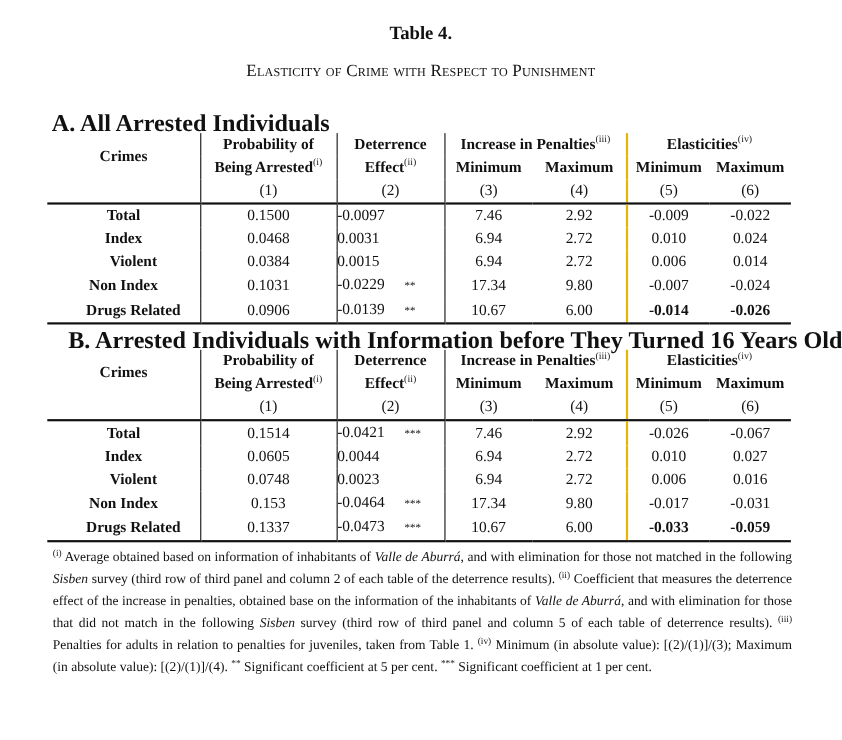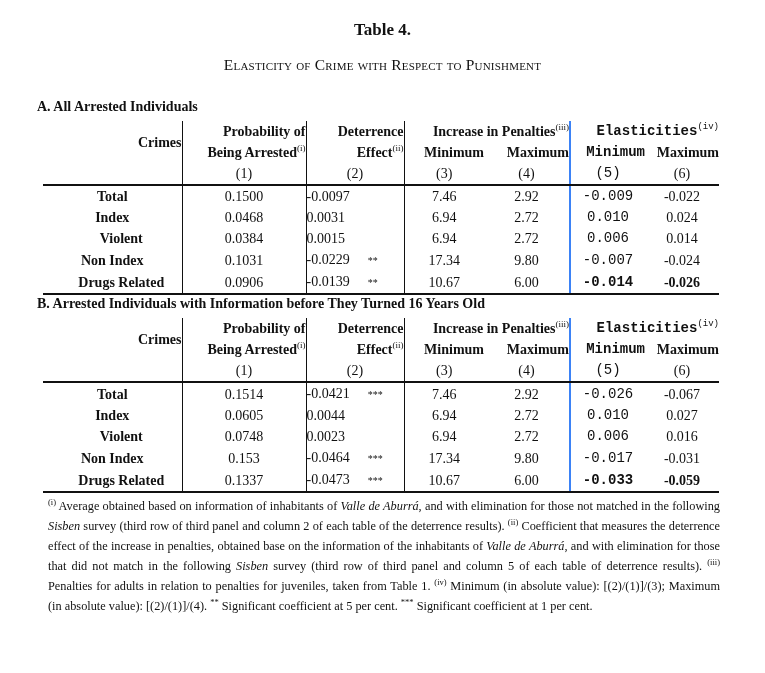--- a/index.html
+++ b/index.html
@@ -9,37 +9,37 @@
   }
   .title {
     position: absolute; top: 20px; left: 0; width: 765px; text-align: center;
     font-weight: bold; font-size: 17px;
   }
   .subtitle {
     position: absolute; top: 56px; left: 0; width: 765px; text-align: center;
     font-size: 15.5px; font-variant: small-caps; letter-spacing: 0.2px;
   }
   .panel-title {
-    position: absolute; left: 37px; font-weight: bold; font-size: 14px; white-space: nowrap;
+    position: absolute; left: 47px; font-weight: bold; font-size: 22px; white-space: nowrap;
   }
   table.t {
     position: absolute; left: 43px; width: 676px; border-collapse: collapse;
     font-size: 14px; table-layout: fixed;
   }
   table.t td, table.t th { padding: 0; height: 21px; line-height: 21px; vertical-align: middle; }
-  table.t th { font-weight: bold; text-align: right; white-space: nowrap; }
+  table.t th { font-weight: bold; text-align: center; white-space: nowrap; }
   .c-crime { width: 139px; text-align: left; font-family: Liberation Serif, serif; }
   .c1 { width: 124px; }
   .c2 { width: 98px; }
   .c3 { width: 80px; }
   .c4 { width: 86px; }
   .c5 { width: 75px; }
   .c6 { width: 74px; }
   .vl { border-left: 1.5px solid #111; }
-  .vlt { border-left: 2px solid #3b82f6; font-family: Liberation Mono, monospace; }
+  .vlt { border-left: 2px solid #eab308; }
   .hdr-bottom td, .hdr-bottom th { border-bottom: 2.5px solid #111; }
   .last td { border-bottom: 2.5px solid #111; }
   td.num { text-align: center; }
   td.crime { font-weight: bold; text-align: center; white-space: nowrap; }
   td.crime.indent { padding-left: 18px; }
   td.defx { text-align: left; padding-left: 4px; }
   .star { font-size: 10px; margin-left: 18px; display: inline-block; width: 20px; text-align: left; }
   .bold { font-weight: bold; }
   sup { font-size: 9px; font-weight: normal; vertical-align: 6px; line-height: 0; }
   .paren { font-weight: normal; }
@@ -133,21 +133,21 @@
     <td class="num vl">0.0906</td>
     <td class="defx vl"><span>-0.0139</span><span class="star">**</span></td>
     <td class="num vl">10.67</td>
     <td class="num">6.00</td>
     <td class="num vlt bold">-0.014</td>
     <td class="num bold">-0.026</td>
   </tr>
 </tbody>
   </table>
 
-<div class="panel-title" style="top:296px;">B. Arrested Individuals with Information before They Turned 16 Years Old</div>
+<div class="panel-title" style="top:296px;margin-left:15px;">B. Arrested Individuals with Information before They Turned 16 Years Old</div>
 <table class="t" style="top:318px;">
   <colgroup>
       <col class="c-crime">
       <col class="c1">
       <col class="c2">
       <col class="c3">
       <col class="c4">
       <col class="c5">
       <col class="c6">
     </colgroup>

